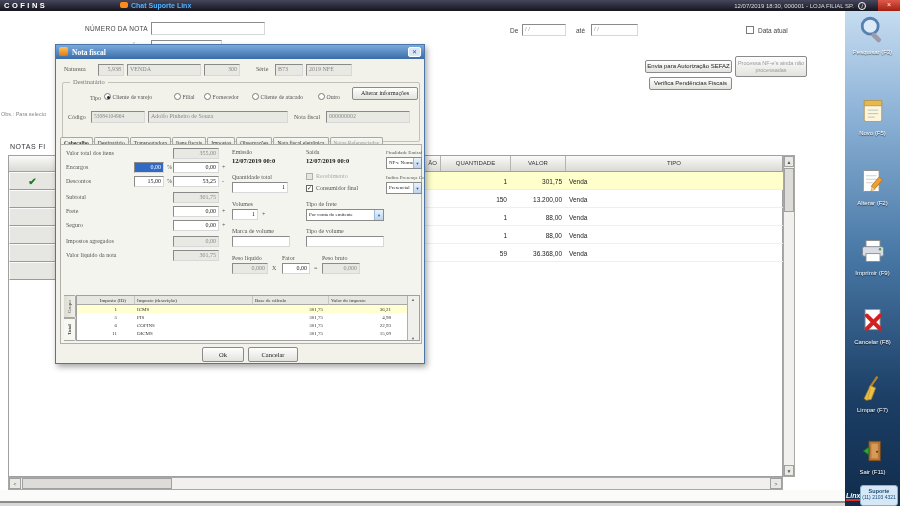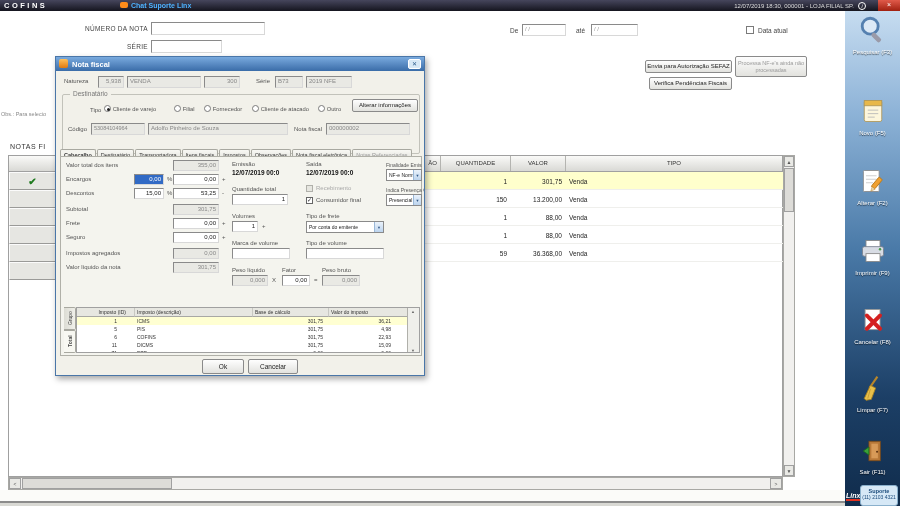--- a/index.html
+++ b/index.html
@@ -251,22 +251,22 @@
 
     <span class="t" style="left:1px;top:481px;font-size:7px;font-style:italic;font-weight:bold;color:#fff;
                  border-bottom:2px solid #e03020;">Linx</span>
     <div class="a" style="left:15px;top:474px;width:38px;height:21px;background:#d6e8f6;border:1px solid #8ab0cc;
                 border-radius:3px;text-align:center;padding-top:2px;">
       <div style="font-size:5.5px;color:#1a4a7a;font-weight:bold;">Suporte</div>
       <div style="font-size:5px;color:#1a4a7a;">(11) 2103 4321</div>
     </div>
   </div>
 
-  <div class="a" style="left:55px;top:56px;width:370px;height:320px;background:#f2f1ea;border:1px solid #4a76a8;
-              box-shadow:2px 3px 6px rgba(0,0,0,.35);z-index:50;">
+  <div class="a" style="left:55px;top:44px;width:370px;height:320px;background:#f2f1ea;border:1px solid #4a76a8;
+              box-shadow:2px 3px 6px rgba(0,0,0,.35);z-index:50;font-family:Liberation Serif, serif;">
 
     <div class="a" style="left:0;top:0;right:0;height:14px;background:linear-gradient(180deg,#79aade,#3a6ca8);">
       <span class="a" style="left:3px;top:2px;width:9px;height:9px;background:linear-gradient(#ffc05a,#e07a10);border-radius:2px;"></span>
       <span class="t" style="left:16px;top:2.5px;font-size:7.5px;font-weight:bold;color:#fff;">Nota fiscal</span>
       <span class="a" style="right:3px;top:2px;width:13px;height:10px;background:#d8e8f6;border:1px solid #fff;
                    border-radius:2px;color:#2a5a8a;font-size:6px;text-align:center;line-height:9px;">✕</span>
     </div>
 
     <span class="dlbl" style="left:8px;top:21px;">Natureza</span>
     <div class="in ro num" style="left:42px;top:19px;width:26px;height:12px;">5,938</div>

